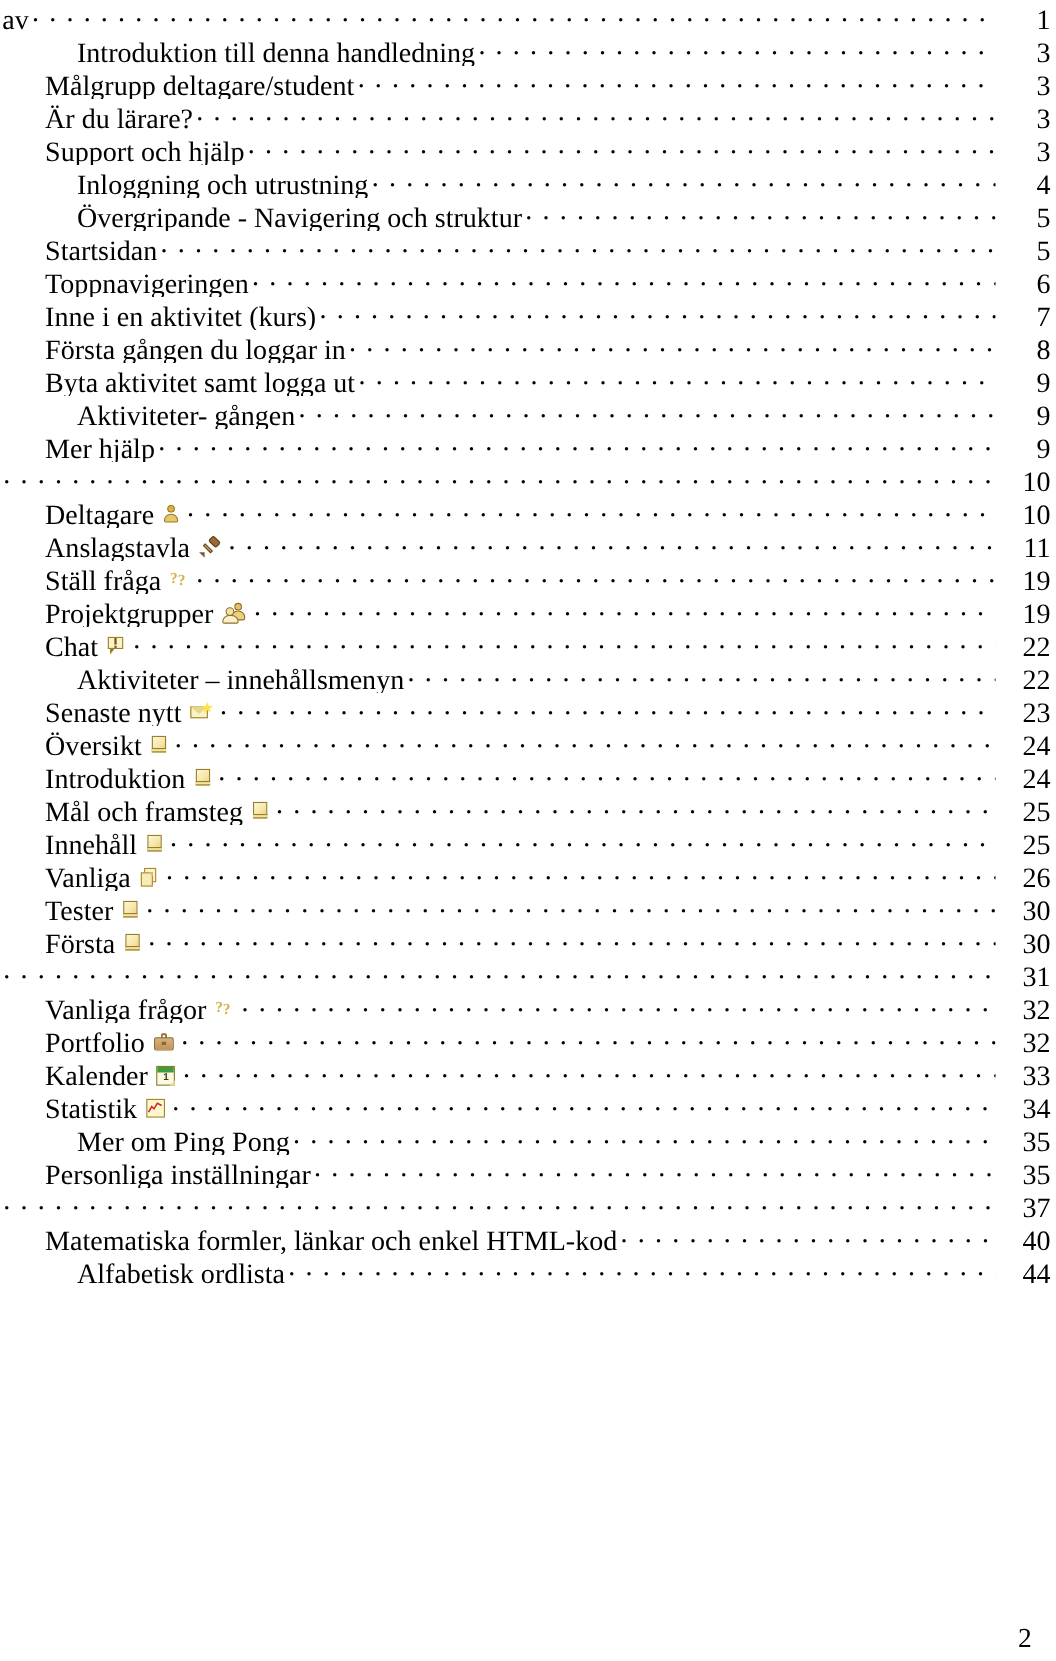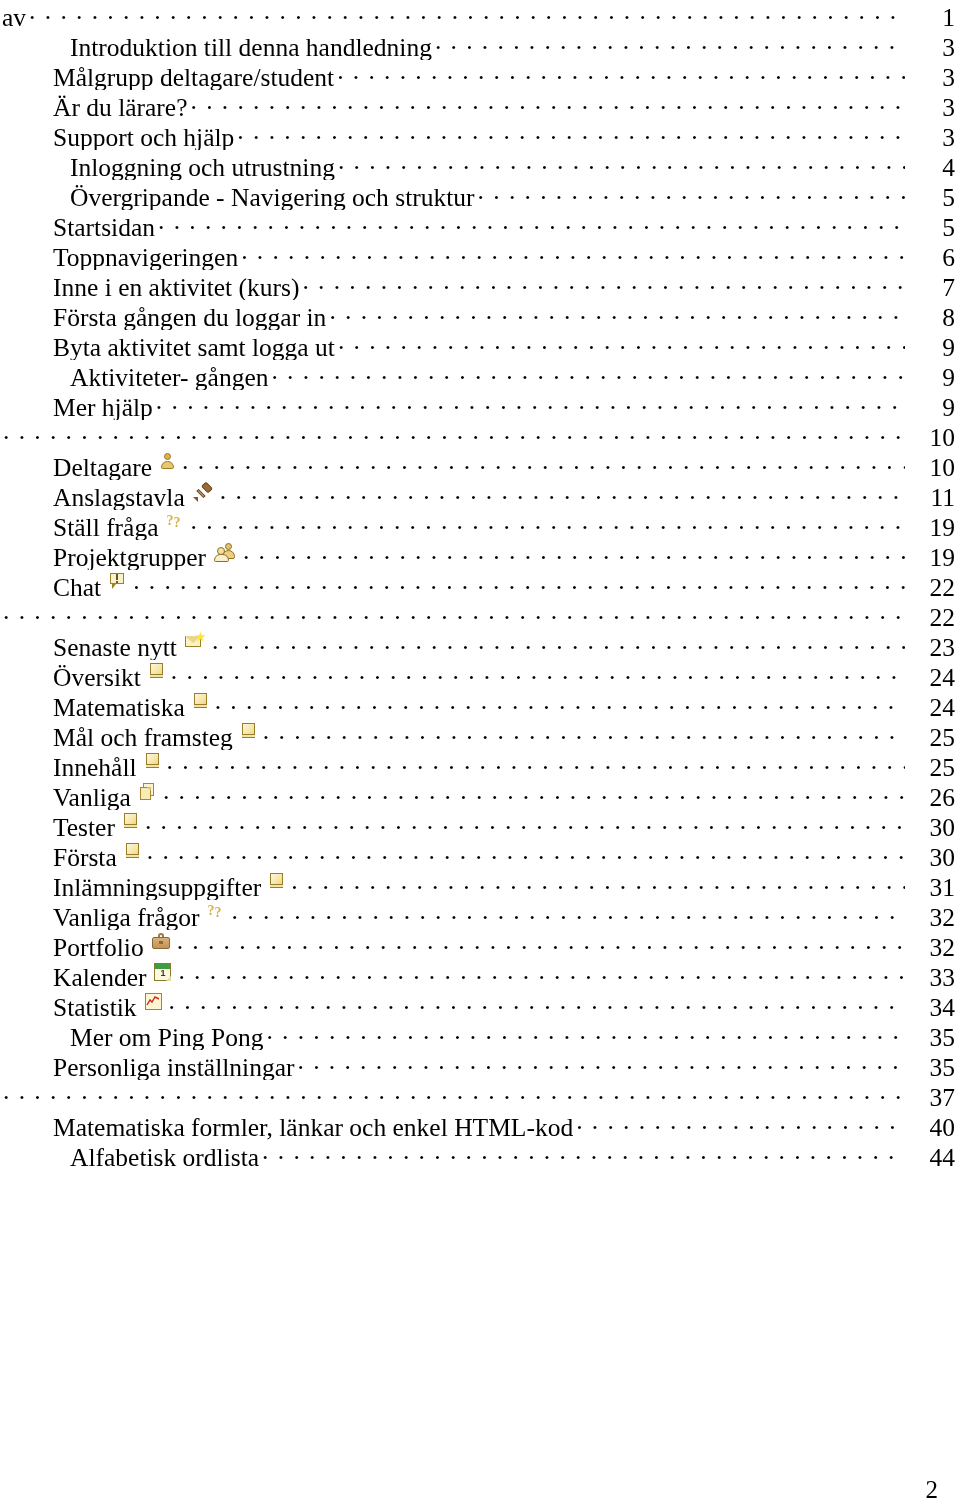--- a/index.html
+++ b/index.html
@@ -30,25 +30,26 @@
     font-size: 25.5px;
     line-height: 30px;
     height: 30px;
     white-space: nowrap;
     overflow: hidden;
   }
 
   
   .lvl0 .toc-label { padding-left: 2px; }
   .lvl1 .toc-label { padding-left: 27px; margin-left: 43px; }
-  .lvl2 .toc-label { padding-left: 53px; }
+  .lvl2 .toc-label { padding-left: 41px; }
 
   .toc-label {
     flex: 0 0 auto;
     display: inline-flex;
+    align-items: center;
     gap: 0px;
   }
   .toc-text {
     display: inline-block;
   }
 
   .toc-leader {
     flex: 1 1 auto;
     overflow: hidden;
     position: relative;
@@ -498,20 +499,23 @@
           <span class="bub"></span>
           <span class="tail"></span>
           <span class="bang"></span>
           <span class="dot"></span>
         </span>
       </span>
       <span class="toc-leader"></span>
       <span class="toc-page">22</span>
     </div>
     <div class="toc-row lvl1">
+      <span class="toc-label">
+        <span class="toc-text">Aktiviteter – innehållsmenyn</span>
+      </span>
       <span class="toc-leader"></span>
       <span class="toc-page">22</span>
     </div>
     <div class="toc-row lvl2">
       <span class="toc-label">
         <span class="toc-text">Senaste nytt</span>
         <span class="icon ic-news">
           <span class="env"></span>
           <span class="flapA"></span>
           <span class="star"></span>
@@ -526,21 +530,21 @@
         <span class="icon ic-book">
           <span class="pg"></span>
           <span class="lines"></span>
         </span>
       </span>
       <span class="toc-leader"></span>
       <span class="toc-page">24</span>
     </div>
     <div class="toc-row lvl2">
       <span class="toc-label">
-        <span class="toc-text">Matematiska</span>
+        <span class="toc-text">Introduktion</span>
         <span class="icon ic-book">
           <span class="pg"></span>
           <span class="lines"></span>
         </span>
       </span>
       <span class="toc-leader"></span>
       <span class="toc-page">24</span>
     </div>
     <div class="toc-row lvl2">
       <span class="toc-label">
@@ -592,27 +596,20 @@
         <span class="toc-text">Första</span>
         <span class="icon ic-book">
           <span class="pg"></span>
           <span class="lines"></span>
         </span>
       </span>
       <span class="toc-leader"></span>
       <span class="toc-page">30</span>
     </div>
     <div class="toc-row lvl2">
-      <span class="toc-label">
-        <span class="toc-text">Inlämningsuppgifter</span>
-        <span class="icon ic-book">
-          <span class="pg"></span>
-          <span class="lines"></span>
-        </span>
-      </span>
       <span class="toc-leader"></span>
       <span class="toc-page">31</span>
     </div>
     <div class="toc-row lvl2">
       <span class="toc-label">
         <span class="toc-text">Vanliga frågor</span>
         <span class="icon ic-quest">
           <span class="q qa">?</span>
           <span class="q qb">?</span>
         </span>

